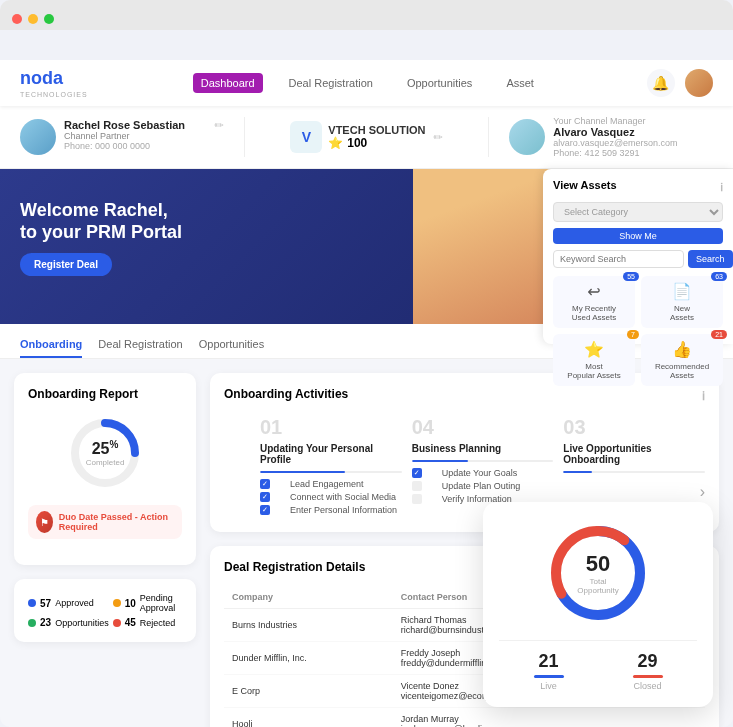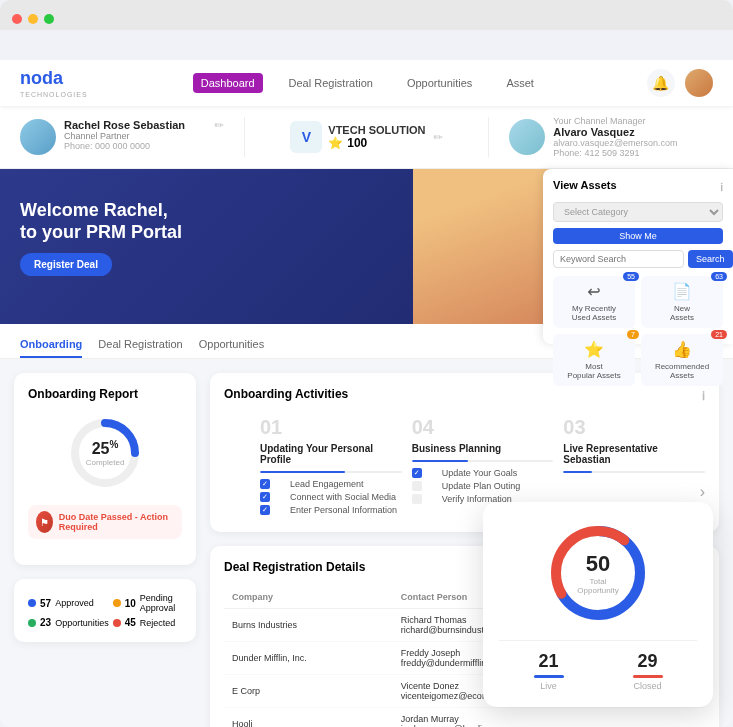--- a/index.html
+++ b/index.html
@@ -781,21 +781,21 @@
                 <span>Update Plan Outing</span>
               </div>
               <div class="task-item">
                 <div class="task-check pending"></div>
                 <span>Verify Information</span>
               </div>
             </div>
 
             <div class="activity-item">
               <div class="activity-num">03</div>
-              <div class="activity-title">Live Representative Sebastian</div>
+              <div class="activity-title">Live Opportunities Onboarding</div>
               <div class="activity-progress">
                 <div class="activity-progress-bar" style="width:20%;background:#2b5ce6;"></div>
               </div>
               <div style="display:flex;align-items:center;justify-content:flex-end;margin-top:10px;">
                 <span style="font-size:16px;color:#aaa;cursor:pointer;">›</span>
               </div>
             </div>
           </div>
         </div>
 

